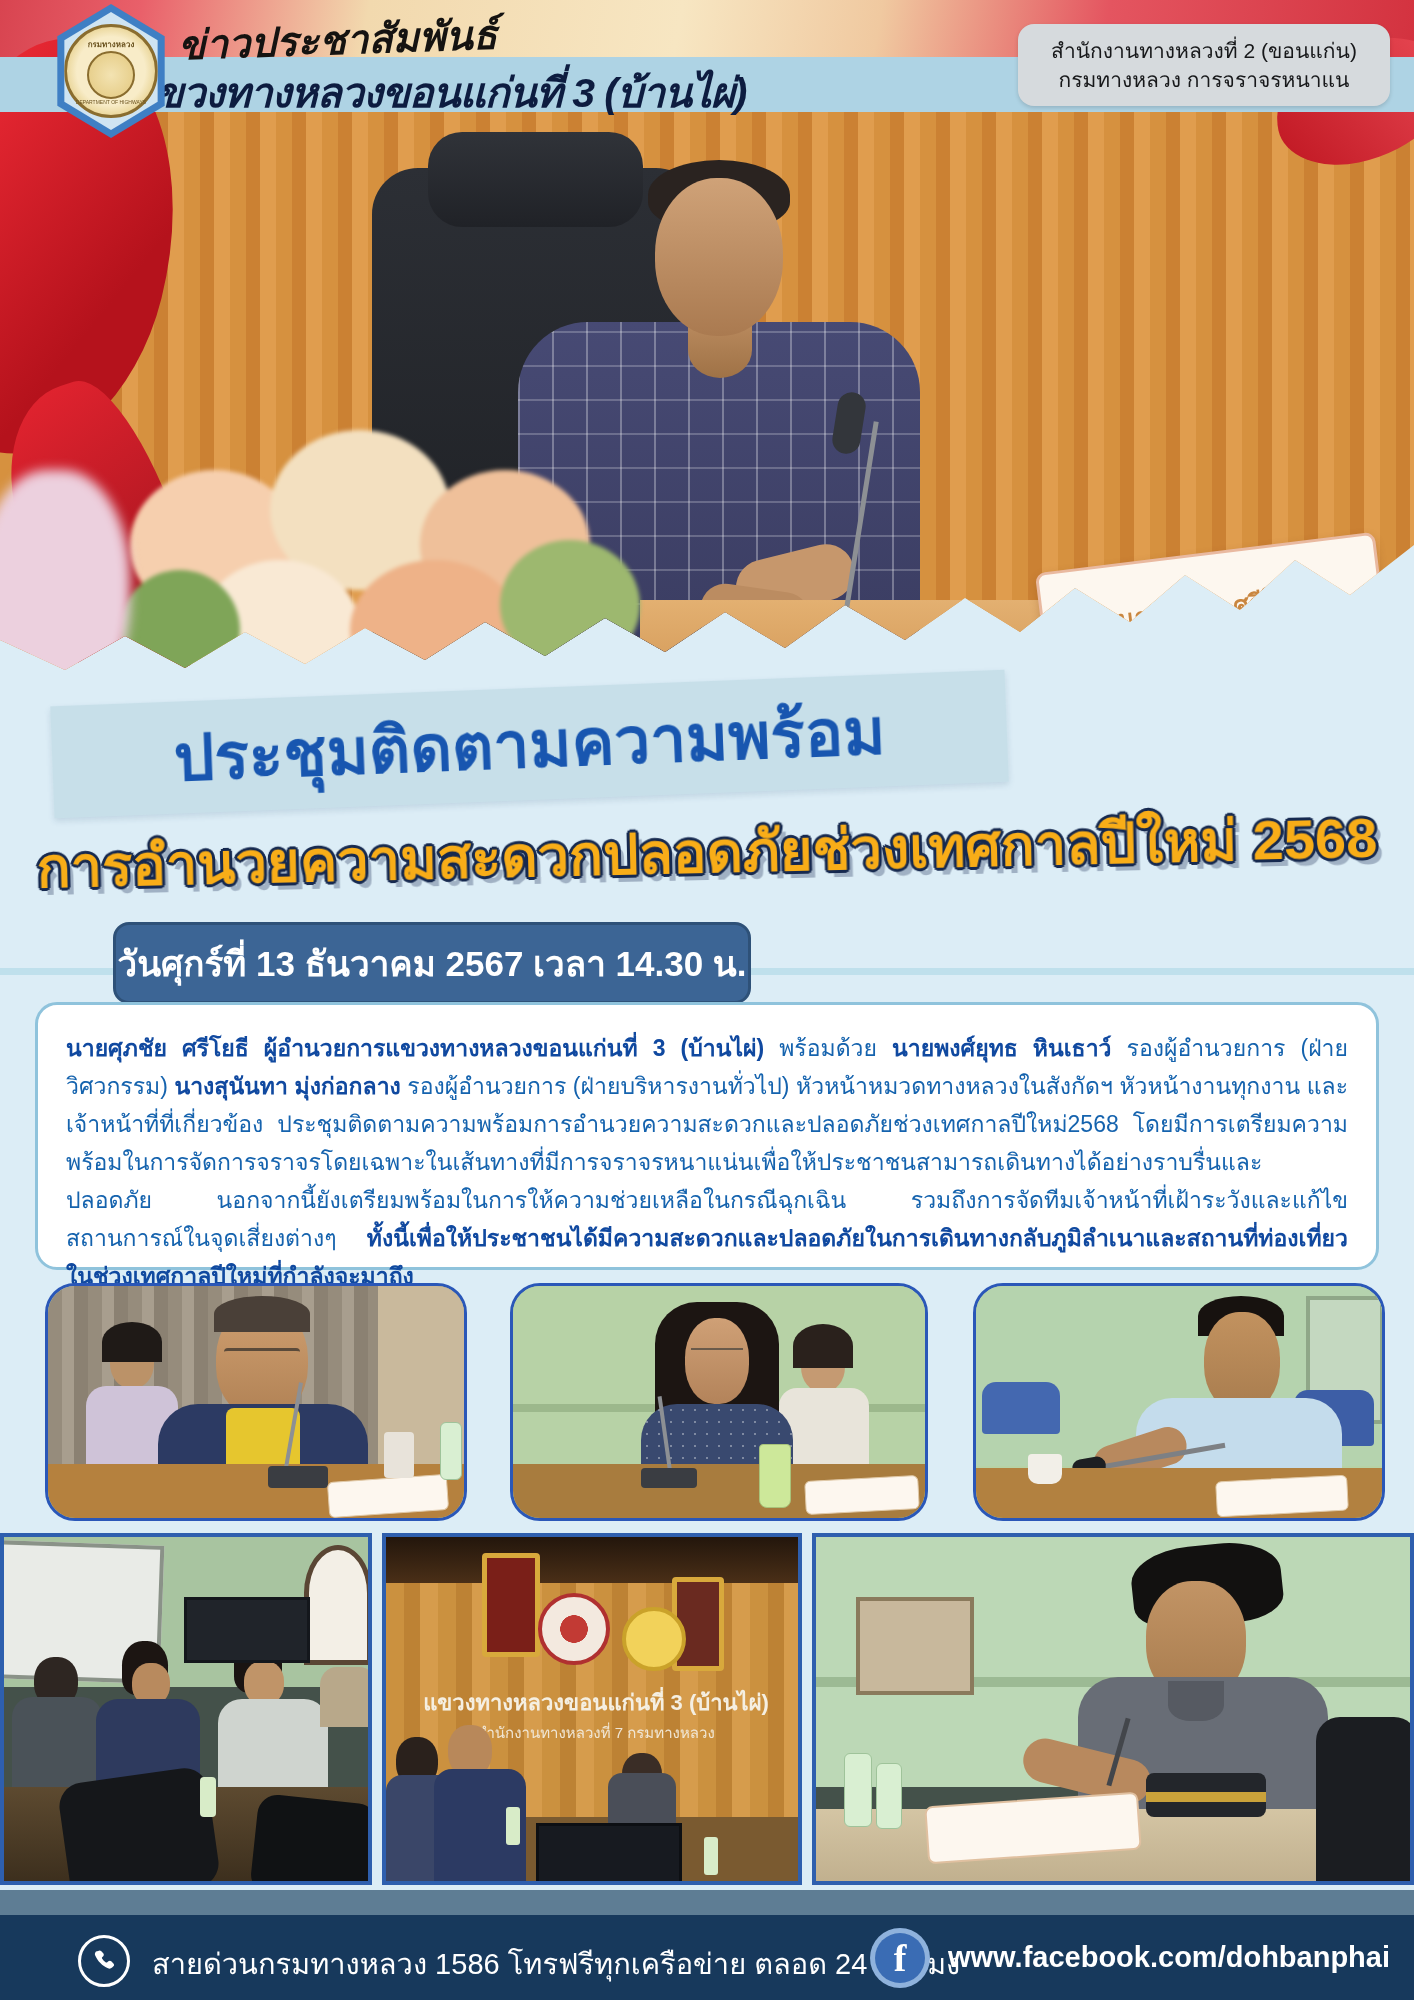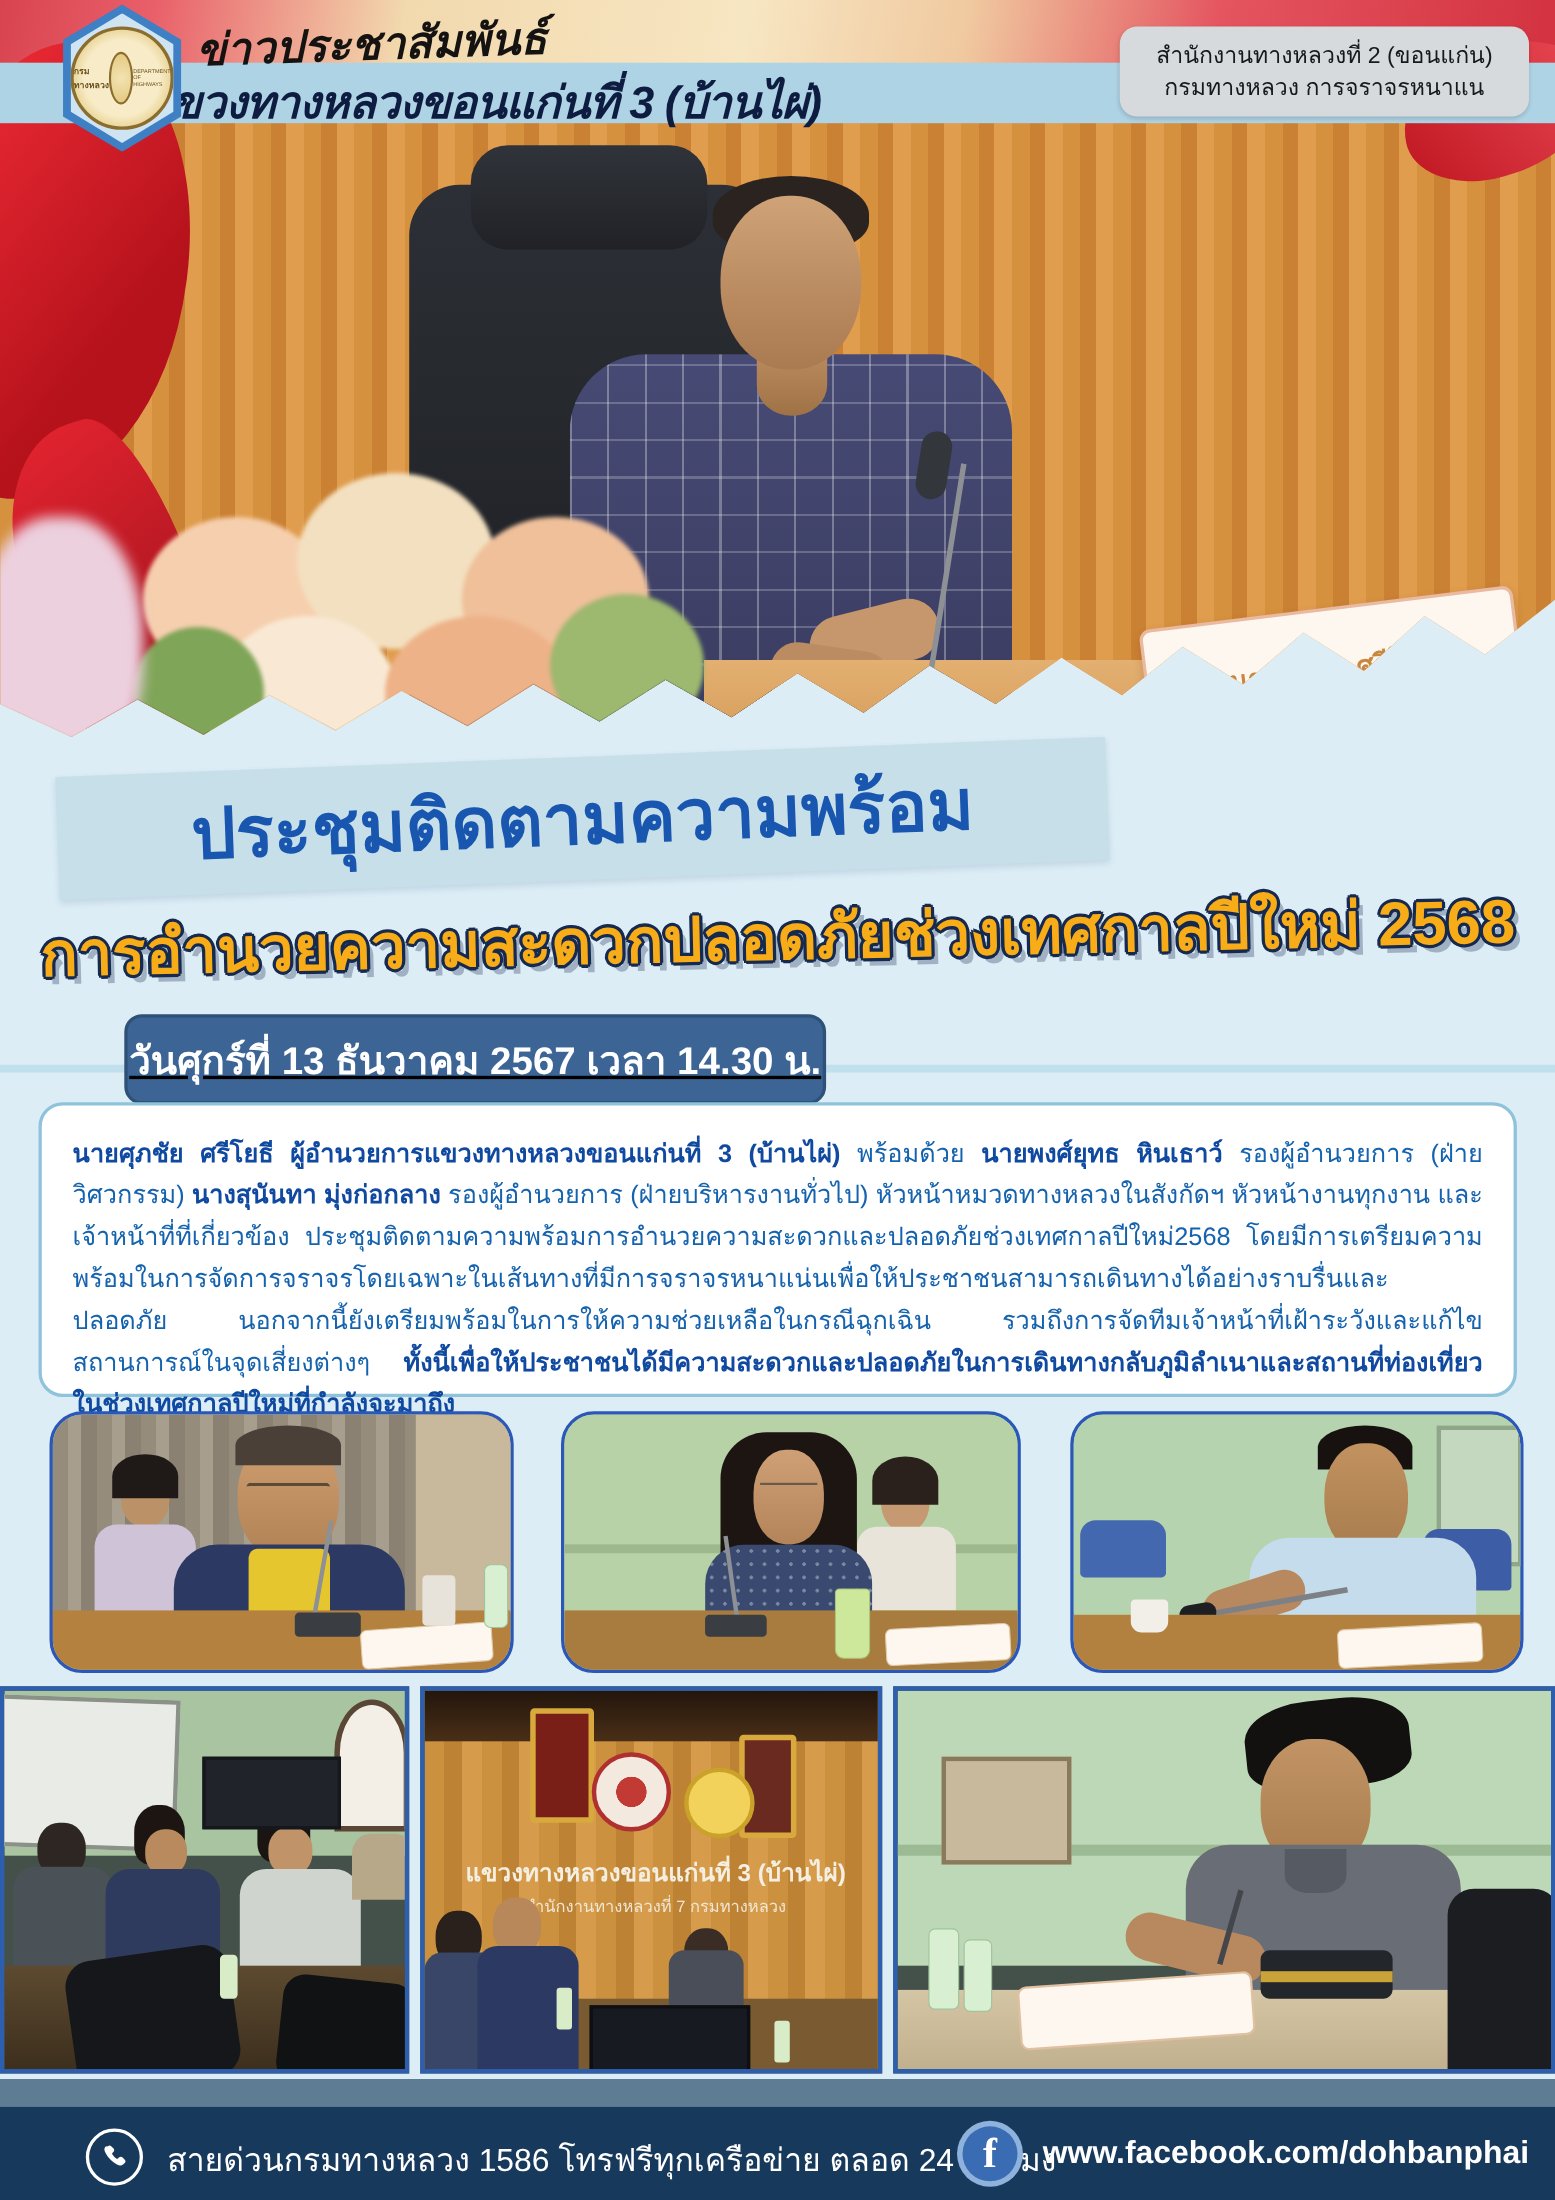--- a/index.html
+++ b/index.html
@@ -49,38 +49,38 @@
   .district-title{left:130px;top:60px;width:900px;font-size:41px;font-weight:900;font-style:italic;color:#0d1c40;letter-spacing:-1px;}
   .news-script{left:178px;top:8px;font-family:"DejaVu Serif",serif;font-style:italic;font-size:40px;font-weight:bold;color:#151311;transform:rotate(-2deg);}
   .office-box{left:1018px;top:24px;width:372px;height:82px;background:#d6dadd;border-radius:16px;
     display:flex;flex-direction:column;align-items:center;justify-content:center;gap:4px;box-shadow:0 2px 4px rgba(0,0,0,.15);}
   .office-box div{font-size:21px;color:#17181a;line-height:25px;}
   .logo{left:50px;top:4px;width:122px;height:134px;background:#3f7fc4;
     clip-path:polygon(50% 0%,94% 24%,94% 76%,50% 100%,6% 76%,6% 24%);display:flex;align-items:center;justify-content:center;}
   .logo-inner{width:106px;height:118px;background:#cfe4f2;clip-path:polygon(50% 0%,94% 24%,94% 76%,50% 100%,6% 76%,6% 24%);
     display:flex;align-items:center;justify-content:center;}
   .logo-seal{width:88px;height:88px;border-radius:50%;background:radial-gradient(circle,#f8ecc8 0 55%,#ecd9a0 70%,#d9bc6a);border:3px solid #8a6d2f;
-    display:flex;flex-direction:row;align-items:center;justify-content:center;}
+    display:flex;flex-direction:column;align-items:center;justify-content:center;}
   .logo-seal .t1{font-size:8px;color:#6b531f;font-weight:bold;}
   .logo-seal .emb{width:44px;height:44px;border-radius:50%;border:2px solid #8a6d2f;background:radial-gradient(circle,#f3e3b2,#e3c87e);}
   .logo-seal .t2{font-size:5px;color:#6b531f;}
 
   
   .headline1{left:52px;top:688px;width:955px;height:112px;background:#c7dfe9;transform:rotate(-2.2deg);
     display:flex;align-items:center;justify-content:center;box-shadow:0 3px 6px rgba(40,80,120,.15);}
   .headline1 span{font-size:64px;font-weight:900;color:#1856b0;}
   .headline2{left:30px;top:808px;width:1354px;text-align:center;transform:rotate(-1.3deg);}
   .headline2 span{font-size:56px;font-weight:900;color:#f8ad18;
     text-shadow:-3px 0 0 #16294f,3px 0 0 #16294f,0 -3px 0 #16294f,0 3px 0 #16294f,
       -2px -2px 0 #16294f,2px -2px 0 #16294f,-2px 2px 0 #16294f,2px 2px 0 #16294f,6px 7px 0 rgba(22,41,79,.30);}
 
   
   .blue-line{left:0;top:968px;width:1414px;height:7px;background:#bfe0ec;}
   .date-pill{left:113px;top:922px;width:632px;height:76px;background:#3c6595;border-radius:16px;border:3px solid #2e5178;
-    display:flex;align-items:center;justify-content:center;text-decoration:underline;}
+    display:flex;align-items:center;justify-content:center;}
   .date-pill span{color:#ffffff;font-size:35px;font-weight:bold;}
   .body-box{left:35px;top:1002px;width:1344px;height:268px;background:#ffffff;border:3px solid #8fc3dc;border-radius:22px;box-sizing:border-box;
     padding:24px 28px;}
   .body-text{font-size:23px;line-height:38px;color:#1563ae;text-align:justify;}
   .body-text .b{font-weight:bold;color:#1049a0;}
 
   
   .mid-photo{top:1283px;height:238px;border:3px solid #2a57b8;border-radius:30px;overflow:hidden;background:#b7d2a6;box-sizing:border-box;}
   .bot-photo{top:1533px;height:352px;border:4px solid #2e5fae;overflow:hidden;background:#44514a;box-sizing:border-box;}
   .ph{position:absolute;}

